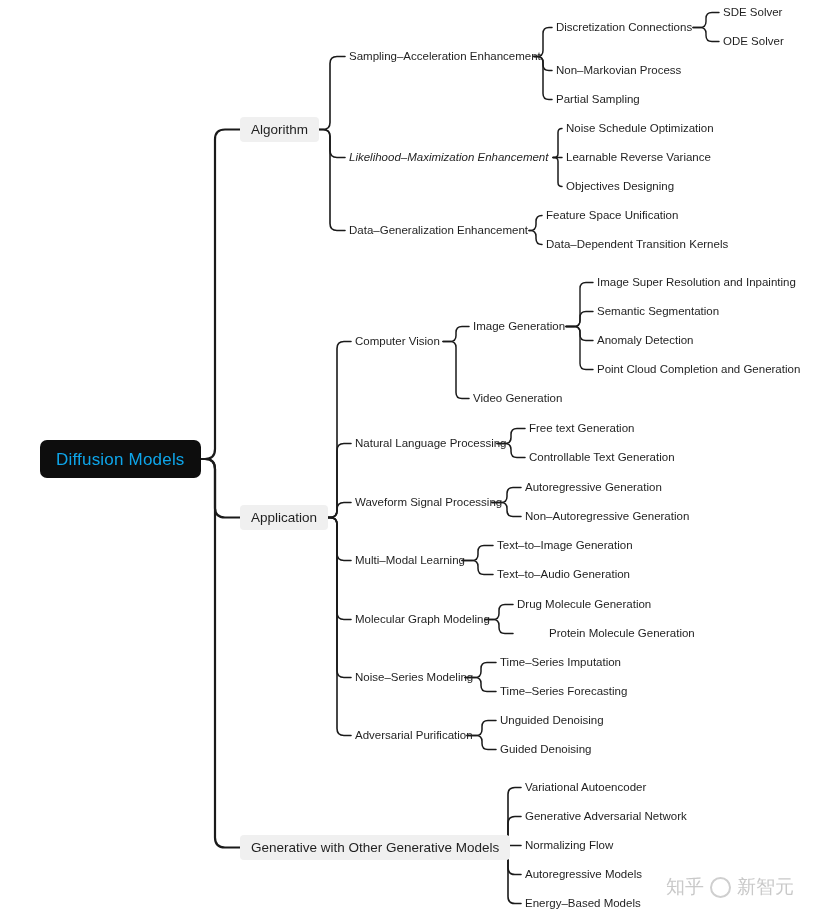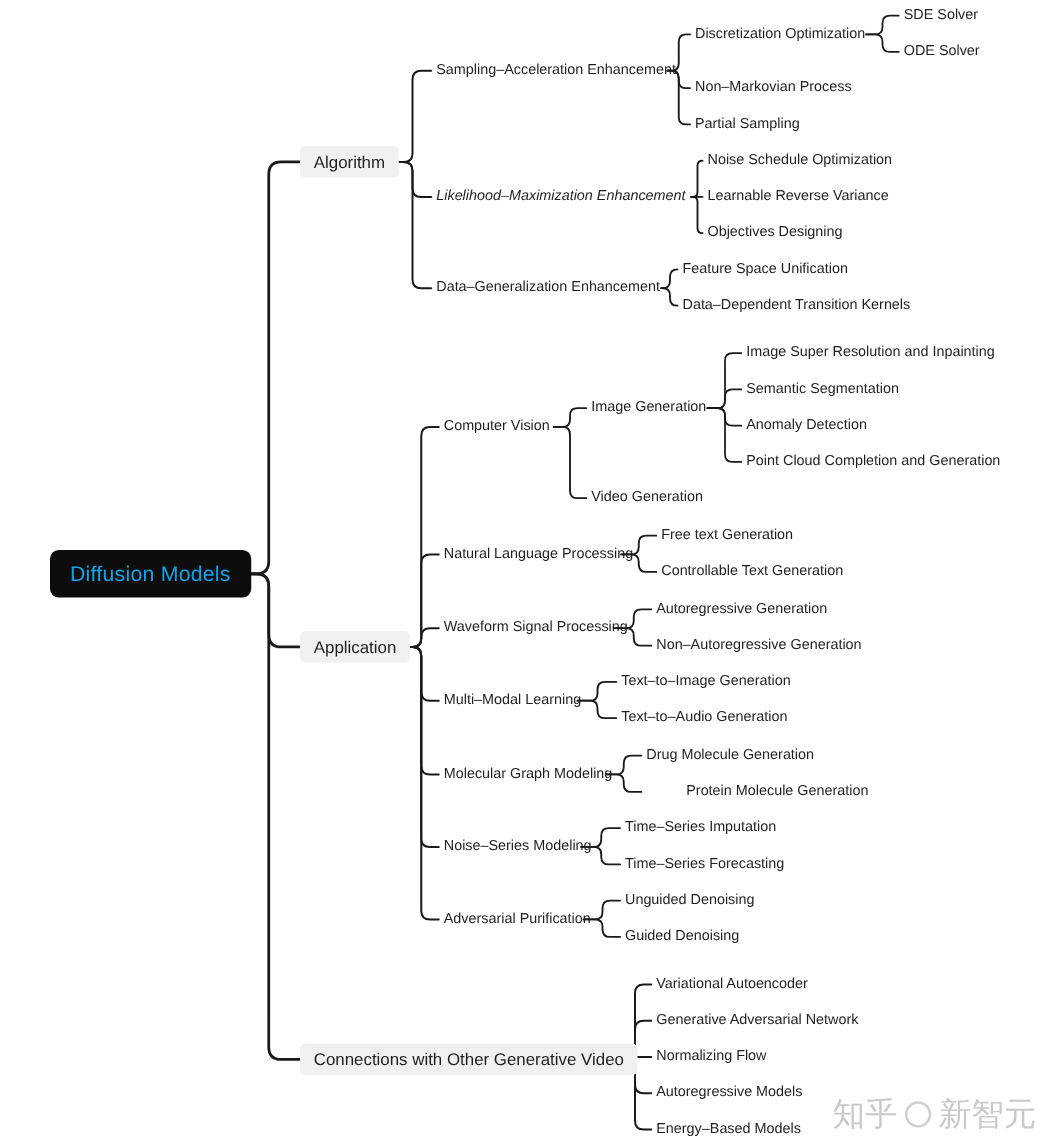--- a/index.html
+++ b/index.html
@@ -57,21 +57,21 @@
     font-size: 11.5px;
     color: #1f1f1f;
     padding: 0;
   }
   .watermark {
     position: absolute;
     display: flex;
     align-items: center;
     gap: 6px;
     color: #c9c9c9;
-    font-size: 26px;
+    font-size: 19px;
     font-family: "DejaVu Sans", sans-serif;
     user-select: none;
   }
   .wm-dot {
     width: 17px;
     height: 17px;
     border-radius: 50%;
     border: 2px solid #cfcfcf;
     display: inline-block;
   }
@@ -125,21 +125,21 @@
       <path d="M490 847.5 L501 847.5 Q508 847.5 508 840.5 L508 794.5 Q508 787.5 515 787.5 L521 787.5" fill="none" stroke="#1a1a1a" stroke-width="1.6" stroke-linecap="round" stroke-linejoin="round"></path>
       <path d="M490 847.5 L501 847.5 Q508 847.5 508 840.5 L508 823.5 Q508 816.5 515 816.5 L521 816.5" fill="none" stroke="#1a1a1a" stroke-width="1.6" stroke-linecap="round" stroke-linejoin="round"></path>
       <path d="M490 847.5 L507 847.5 Q508 847.5 508 846.5 L508 846.5 Q508 845.5 509 845.5 L521 845.5" fill="none" stroke="#1a1a1a" stroke-width="1.6" stroke-linecap="round" stroke-linejoin="round"></path>
       <path d="M490 847.5 L501 847.5 Q508 847.5 508 854.5 L508 867.5 Q508 874.5 515 874.5 L521 874.5" fill="none" stroke="#1a1a1a" stroke-width="1.6" stroke-linecap="round" stroke-linejoin="round"></path>
       <path d="M490 847.5 L501 847.5 Q508 847.5 508 854.5 L508 896.5 Q508 903.5 515 903.5 L521 903.5" fill="none" stroke="#1a1a1a" stroke-width="1.6" stroke-linecap="round" stroke-linejoin="round"></path>
     </svg>
   <div id="node-layer">
       <div class="node node-root" style="left: 40px; top: 440px; height: 38px;">Diffusion Models</div>
       <div class="node node-l1" style="left: 240px; top: 117px; height: 25px;">Algorithm</div>
       <div class="node node-l2" style="left: 349px; top: 49px; height: 15px;">Sampling–Acceleration Enhancement</div>
-      <div class="node node-l3" style="left: 556px; top: 20px; height: 15px;">Discretization Optimization</div>
+      <div class="node node-l3" style="left: 556px; top: 20px; height: 15px;">Discretization Connections</div>
       <div class="node node-l4" style="left: 723px; top: 5px; height: 15px;">SDE Solver</div>
       <div class="node node-l4" style="left: 723px; top: 34px; height: 15px;">ODE Solver</div>
       <div class="node node-l3" style="left: 556px; top: 63px; height: 15px;">Non–Markovian Process</div>
       <div class="node node-l3" style="left: 556px; top: 92px; height: 15px;">Partial Sampling</div>
       <div class="node node-l2" style="left: 349px; top: 150px; height: 15px; font-style: italic;">Likelihood–Maximization Enhancement</div>
       <div class="node node-l3" style="left: 566px; top: 121px; height: 15px;">Noise Schedule Optimization</div>
       <div class="node node-l3" style="left: 566px; top: 150px; height: 15px;">Learnable Reverse Variance</div>
       <div class="node node-l3" style="left: 566px; top: 179px; height: 15px;">Objectives Designing</div>
       <div class="node node-l2" style="left: 349px; top: 223px; height: 15px;">Data–Generalization Enhancement</div>
       <div class="node node-l3" style="left: 546px; top: 208px; height: 15px;">Feature Space Unification</div>
@@ -163,21 +163,21 @@
       <div class="node node-l3" style="left: 497px; top: 567px; height: 15px;">Text–to–Audio Generation</div>
       <div class="node node-l2" style="left: 355px; top: 612px; height: 15px;">Molecular Graph Modeling</div>
       <div class="node node-l3" style="left: 517px; top: 597px; height: 15px;">Drug Molecule Generation</div>
       <div class="node node-l3" style="left: 517px; top: 626px; height: 15px; padding-left: 32px;">Protein Molecule Generation</div>
       <div class="node node-l2" style="left: 355px; top: 670px; height: 15px;">Noise–Series Modeling</div>
       <div class="node node-l3" style="left: 500px; top: 655px; height: 15px;">Time–Series Imputation</div>
       <div class="node node-l3" style="left: 500px; top: 684px; height: 15px;">Time–Series Forecasting</div>
       <div class="node node-l2" style="left: 355px; top: 728px; height: 15px;">Adversarial Purification</div>
       <div class="node node-l3" style="left: 500px; top: 713px; height: 15px;">Unguided Denoising</div>
       <div class="node node-l3" style="left: 500px; top: 742px; height: 15px;">Guided Denoising</div>
-      <div class="node node-l1" style="left: 240px; top: 835px; height: 25px;">Connections with Other Generative Video</div>
+      <div class="node node-l1" style="left: 240px; top: 835px; height: 25px;">Generative with Other Generative Models</div>
       <div class="node node-l2" style="left: 525px; top: 780px; height: 15px;">Variational Autoencoder</div>
       <div class="node node-l2" style="left: 525px; top: 809px; height: 15px;">Generative Adversarial Network</div>
       <div class="node node-l2" style="left: 525px; top: 838px; height: 15px;">Normalizing Flow</div>
       <div class="node node-l2" style="left: 525px; top: 867px; height: 15px;">Autoregressive Models</div>
       <div class="node node-l2" style="left: 525px; top: 896px; height: 15px;">Energy–Based Models</div>
     </div>
 
   <div class="watermark" id="watermark" style="left: 666px; top: 874px; color: rgb(201, 201, 201);">
     <span>知乎</span>
     <span class="wm-dot"></span>

